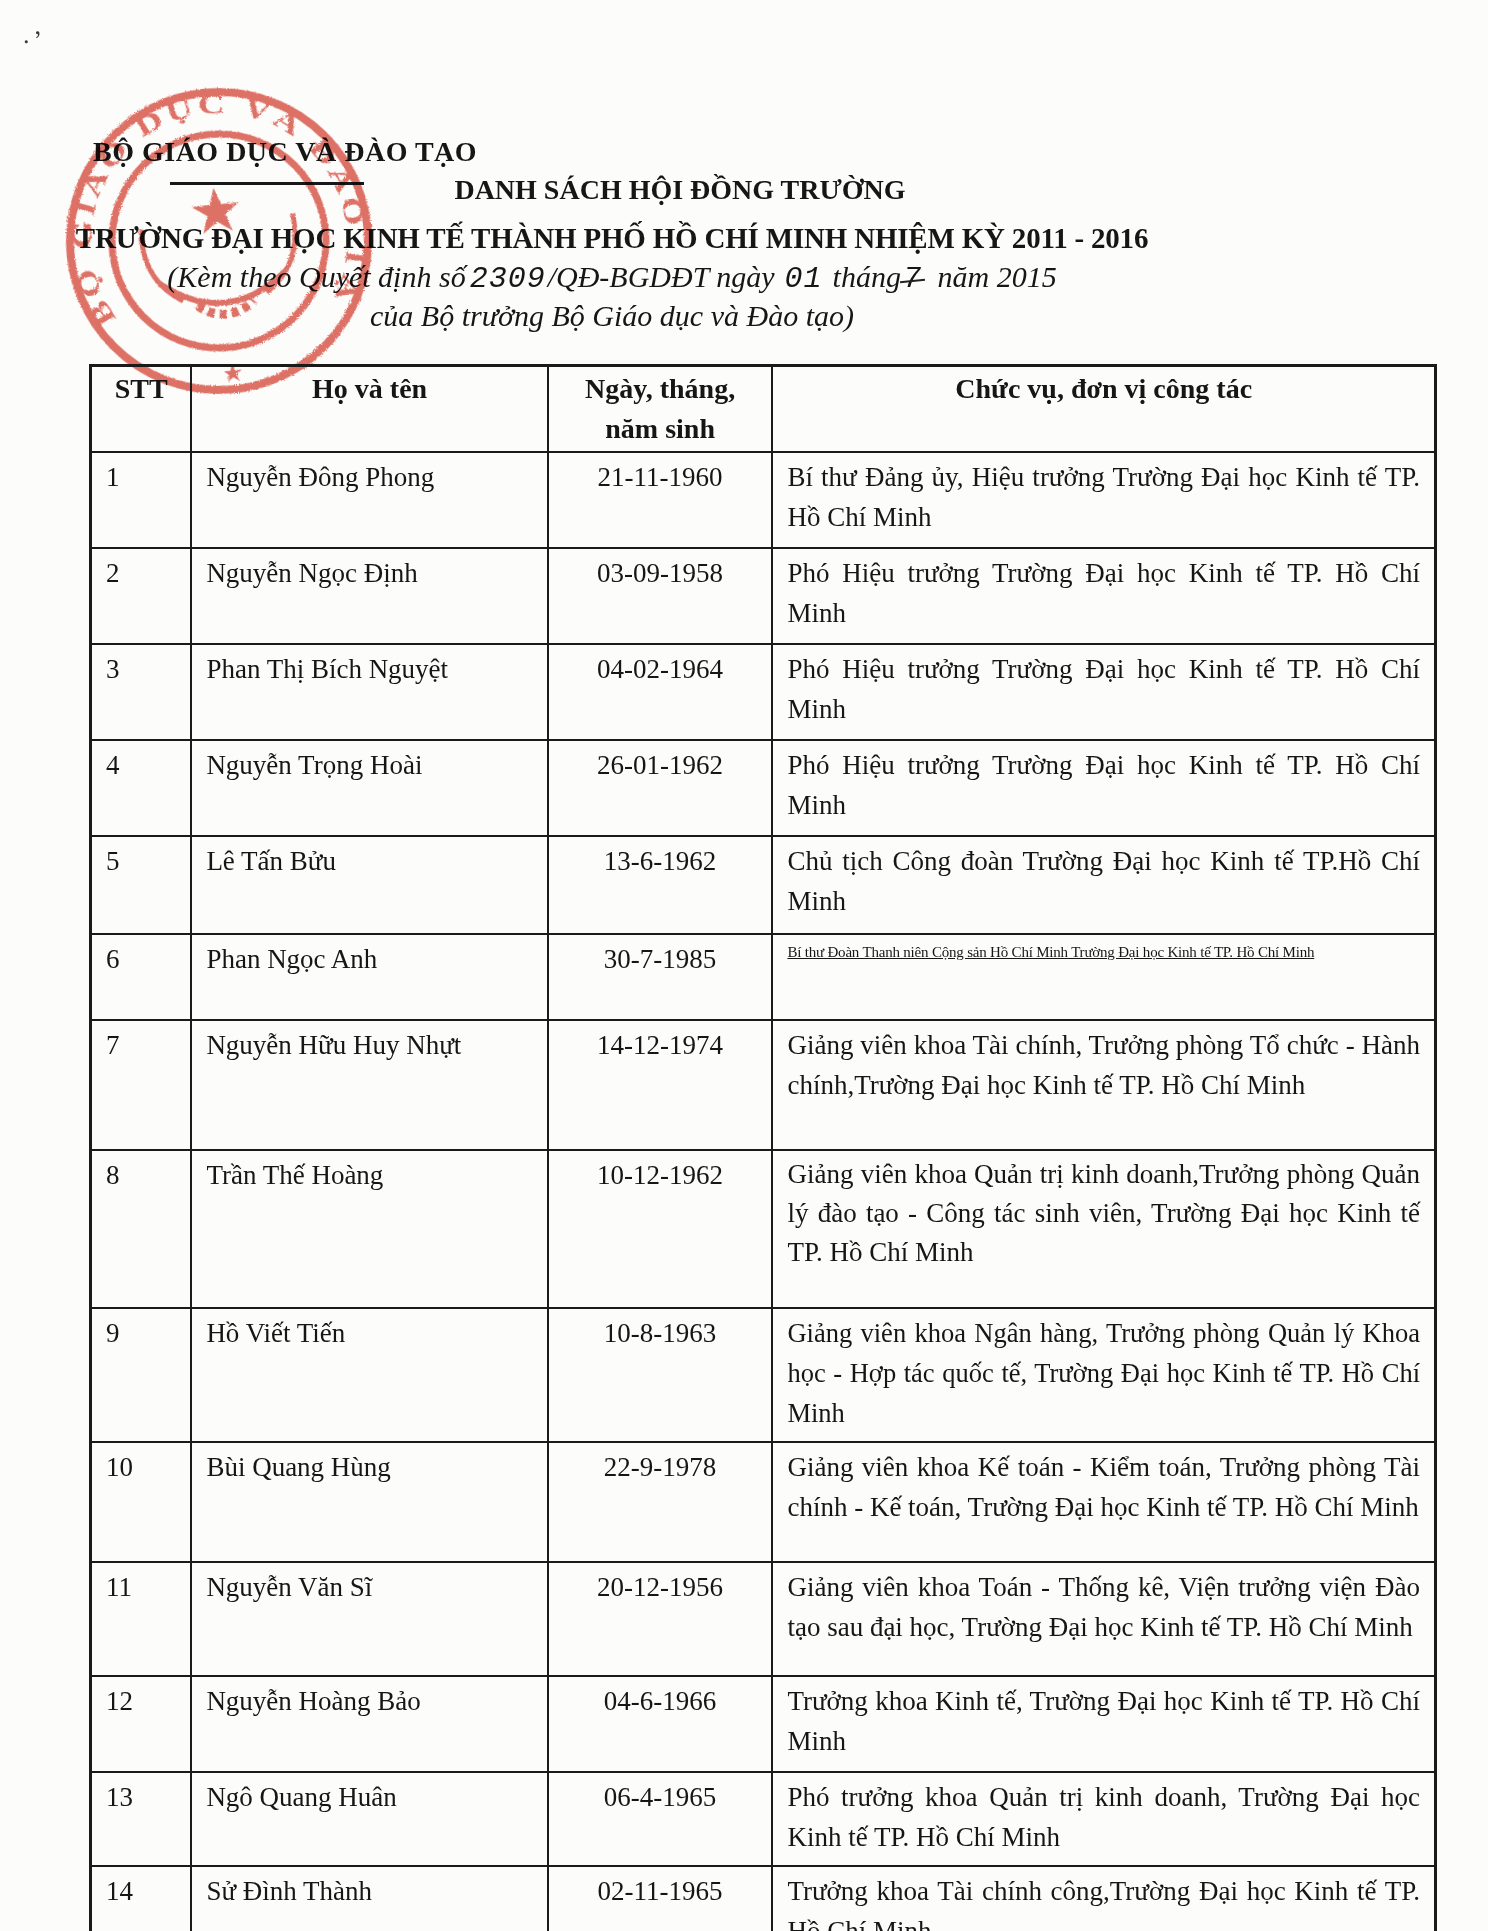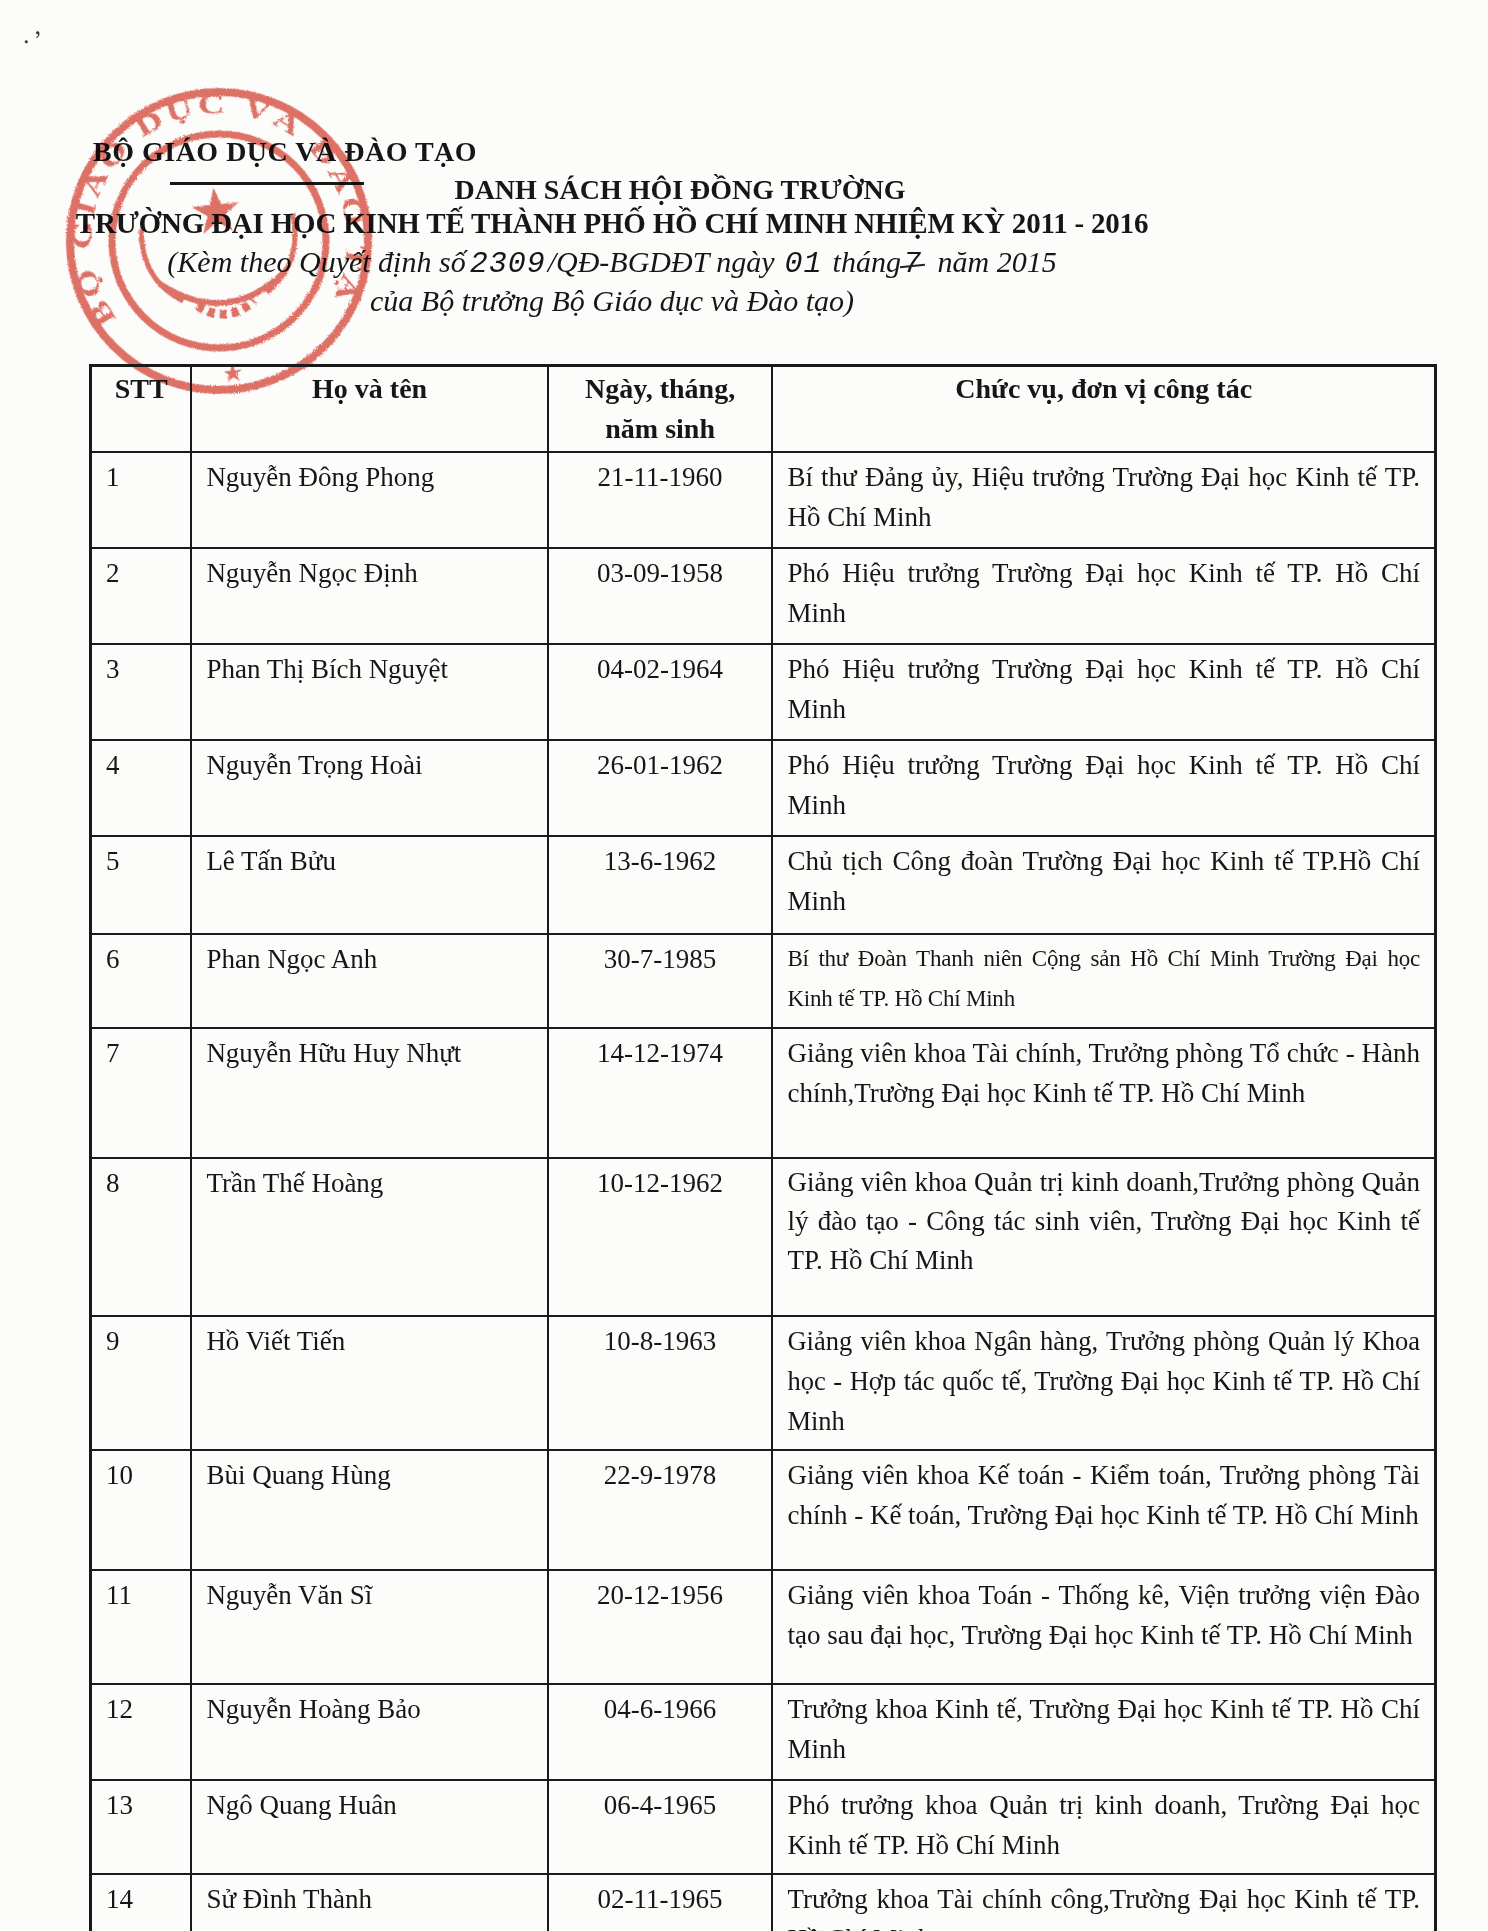--- a/index.html
+++ b/index.html
@@ -13,21 +13,21 @@
   .pen-mark{position:absolute;left:22px;top:26px;font-size:26px;color:#3a3a3a;letter-spacing:4px;transform:rotate(-10deg);}
   
   .org-header{
     position:absolute;left:93px;top:136px;
     font-size:28px;font-weight:bold;letter-spacing:.5px;white-space:nowrap;
   }
   .org-underline{position:absolute;left:170px;top:182px;width:194px;height:3px;background:#181818;}
   
   .title-block{position:absolute;left:0;top:174px;width:1224px;text-align:center;}
   .title-1{font-size:28px;font-weight:bold;white-space:nowrap;transform:translateX(68px);}
-  .title-2{font-size:29px;font-weight:bold;white-space:nowrap;margin-top:1px;letter-spacing:-.2px;}
+  .title-2{font-size:29px;font-weight:bold;white-space:nowrap;margin-top:16px;letter-spacing:-.2px;}
   .subtitle{font-size:30px;font-style:italic;margin-top:5px;white-space:nowrap;}
   .subtitle .hw{font-family:Liberation Mono, monospace;font-style:italic;font-size:30px;letter-spacing:1px;}
   .hw-number{margin:0 2px 0 4px;}
   .hw-day{margin:12px 10px;}
   .hw-month{margin:0 8px 0 2px;position:relative;}
   .hw-month::after{content:"";position:absolute;left:-3px;right:-3px;top:54%;height:2px;background:#222;transform:rotate(-6deg);}
   .subtitle-2{margin-top:3px;}
   
   .stamp{position:absolute;left:58px;top:80px;width:322px;height:322px;mix-blend-mode:multiply;pointer-events:none;}
   
@@ -57,21 +57,21 @@
   tbody tr:nth-child(6){height:86px;}
   tbody tr:nth-child(7){height:130px;}
   tbody tr:nth-child(8){height:158px;}
   tbody tr:nth-child(9){height:128px;}
   tbody tr:nth-child(10){height:120px;}
   tbody tr:nth-child(11){height:114px;}
   tbody tr:nth-child(12){height:96px;}
   tbody tr:nth-child(13){height:88px;}
   tbody tr:nth-child(14){height:96px;}
   
-  tbody tr:nth-child(6) .position-cell{font-size:23px;letter-spacing:-.2px;line-height:40px;}
+  tbody tr:nth-child(6) .position-cell{font-size:15px;letter-spacing:-.2px;line-height:26px;text-decoration:underline;}
   tbody tr:nth-child(9) .position-cell{font-size:26.5px;}
   tbody tr:nth-child(8) .position-cell{line-height:39px;}
 </style>
 </head>
 <body>
 
 <div class="pen-mark">·ʼ</div>
 
 <div class="org-header">BỘ GIÁO DỤC VÀ ĐÀO TẠO</div>
 <div class="org-underline"></div>

